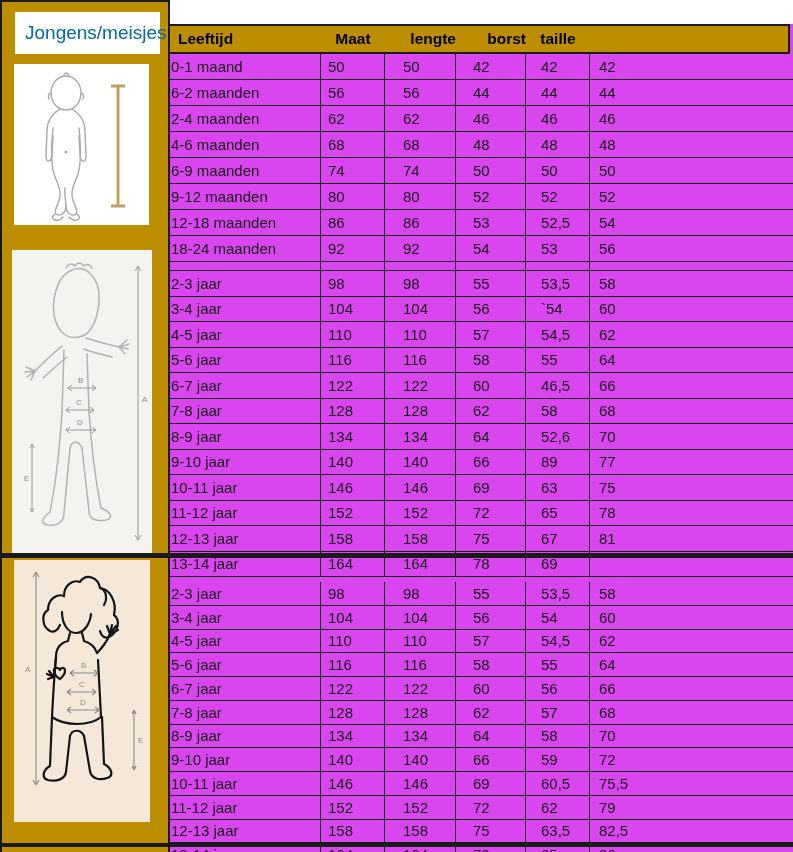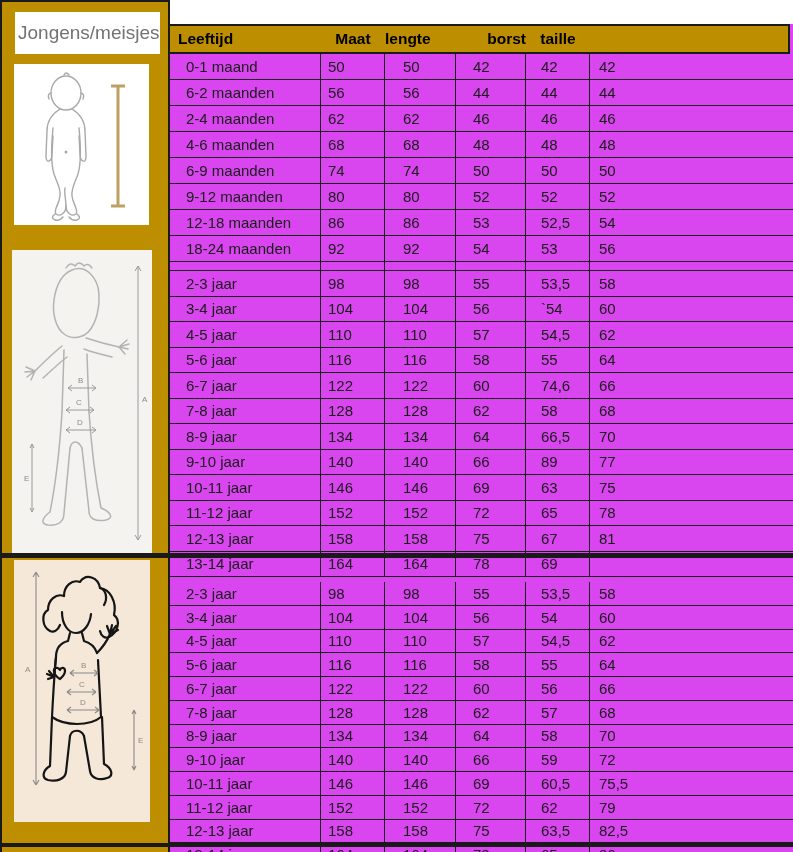--- a/index.html
+++ b/index.html
@@ -14,50 +14,50 @@
   body{font-family:"Liberation Sans",sans-serif;color:#1a1a1a;}
   .page{position:relative;width:793px;height:852px;background:#fff;overflow:hidden;}
 
   
   .sidebar{position:absolute;left:0;top:0;width:170px;height:852px;
     background:var(--gold);
     border-left:2px solid var(--border);
     border-top:2px solid var(--border);
     border-right:2px solid var(--border);}
   .label-box{position:absolute;left:13px;top:10px;width:145px;height:42px;background:#fff;
-    display:flex;align-items:center;padding-left:3px;font-size:19px;color:#737373;}
+    display:flex;align-items:center;padding-left:10px;font-size:19px;color:#0369a1;}
   .img-box{position:absolute;overflow:hidden;}
   .baby-box{left:12px;top:62px;width:135px;height:161px;background:#fff;}
   .boy-box{left:10px;top:248px;width:140px;height:303px;background:var(--boy-bg);}
   .girl-box{left:12px;top:558px;width:136px;height:262px;background:var(--girl-bg);}
 
   
   .table-area{position:absolute;left:170px;top:0;width:681px;background:#d946ef;margin-top:24px;}
   .header-row{display:flex;align-items:center;height:30px;width:620px;background:var(--gold);
     border-top:2px solid var(--border);border-bottom:2px solid var(--border);
     border-right:2px solid var(--border);
     font-weight:bold;font-size:15.5px;color:#000;}
   .trow{display:flex;width:623px;border-bottom:1px solid var(--border);font-size:15px;}
   .tcell{display:flex;align-items:center;height:100%;border-right:1px solid var(--border);}
   .tcell.c5{border-right:none;}
   #rows-baby .trow{height:26px;}
   #rows-boys .trow{height:25.5px;}
   #rows-girls .trow{height:23.75px;}
   .spacer-row{display:flex;width:623px;height:9px;border-bottom:1px solid var(--border);}
 
-  .c0{width:151px;padding-left:16px;}
+  .c0{width:151px;padding-left:1px;}
   .c1{width:64px;padding-left:7px;}
   .c2{width:71px;padding-left:18px;}
   .c3{width:70px;padding-left:17px;}
   .c4{width:64px;padding-left:15px;}
   .c5{flex:1;padding-left:9px;}
 
   .h0{width:151px;padding-left:8px;}
   .h1{width:64px;text-align:center;}
-  .h2{width:71px;text-align:left;}
+  .h2{width:71px;text-align:right;}
   .h3{width:70px;text-align:right;}
   .h4{width:64px;text-align:center;}
   .h5{flex:1;padding-left:14px;}
 
   
   .strip{position:absolute;left:0;width:793px;background:var(--border);}
   .strip.mid{top:553px;height:5px;}
   .strip.bottom{top:843px;height:4px;}
   
   .gap5{height:5px;}
@@ -287,37 +287,37 @@
           <div class="tcell c2">116</div>
           <div class="tcell c3">58</div>
           <div class="tcell c4">55</div>
           <div class="tcell c5">64</div>
         </div>
         <div class="trow">
           <div class="tcell c0">6-7 jaar</div>
           <div class="tcell c1">122</div>
           <div class="tcell c2">122</div>
           <div class="tcell c3">60</div>
-          <div class="tcell c4">74,6</div>
+          <div class="tcell c4">46,5</div>
           <div class="tcell c5">66</div>
         </div>
         <div class="trow">
           <div class="tcell c0">7-8 jaar</div>
           <div class="tcell c1">128</div>
           <div class="tcell c2">128</div>
           <div class="tcell c3">62</div>
           <div class="tcell c4">58</div>
           <div class="tcell c5">68</div>
         </div>
         <div class="trow">
           <div class="tcell c0">8-9 jaar</div>
           <div class="tcell c1">134</div>
           <div class="tcell c2">134</div>
           <div class="tcell c3">64</div>
-          <div class="tcell c4">66,5</div>
+          <div class="tcell c4">52,6</div>
           <div class="tcell c5">70</div>
         </div>
         <div class="trow">
           <div class="tcell c0">9-10 jaar</div>
           <div class="tcell c1">140</div>
           <div class="tcell c2">140</div>
           <div class="tcell c3">66</div>
           <div class="tcell c4">89</div>
           <div class="tcell c5">77</div>
         </div>

